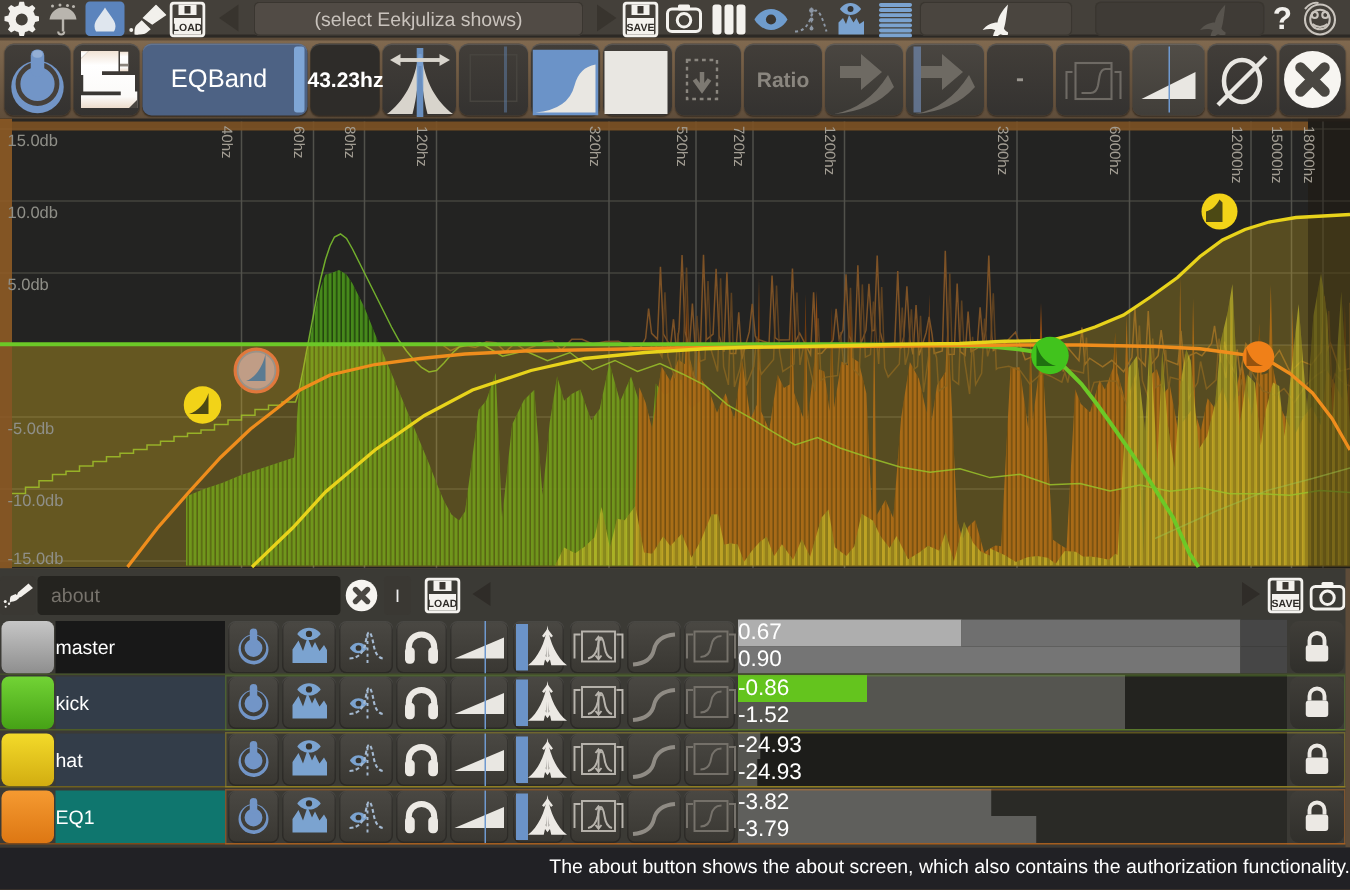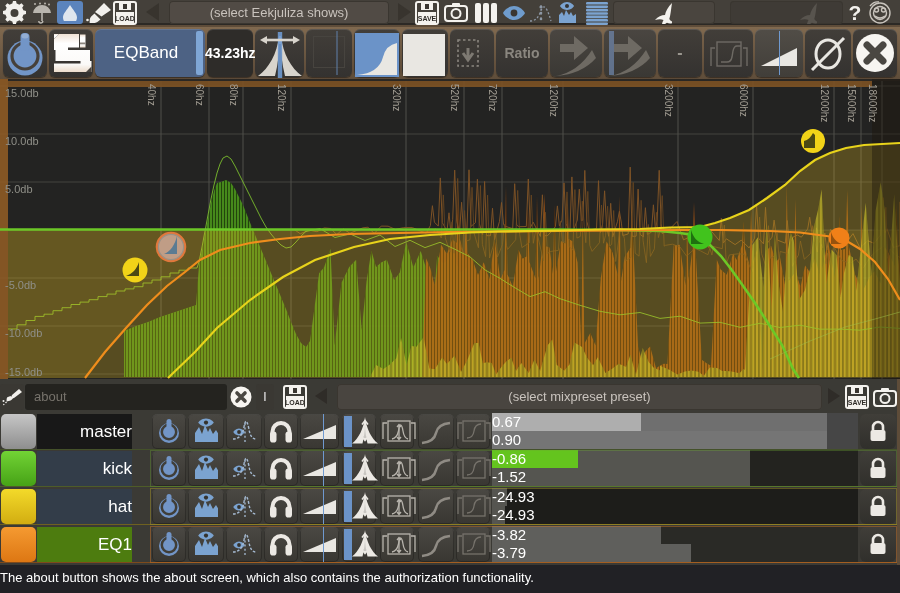--- a/index.html
+++ b/index.html
@@ -10,27 +10,27 @@
 .pill{position:absolute;top:1px;height:23px;border-radius:4px;background:#514b45;box-shadow:inset 0 0 0 1px #3a3630;color:#c9c3bd;font-size:13px;text-align:center;line-height:23px}
 .chev{position:absolute;top:3px;width:0;height:0;border-top:9px solid transparent;border-bottom:9px solid transparent}
 
 #r2{left:0;top:27px;width:900px;height:52px;background:linear-gradient(#80694f,#5f4d3a)}
 .bt{position:absolute;top:2px;height:48px;background:linear-gradient(#423e39,#343230);border-radius:6px;box-shadow:inset 0 1px 0 rgba(255,255,255,.12),0 1px 1px rgba(0,0,0,.4)}
 
 #bot{left:0;top:379px;width:900px;height:186px;background:#3b3a35}
 #srow{position:absolute;left:0;top:4px;width:900px;height:28px}
 .row{position:absolute;left:0;width:900px;height:37px}
 .sw{position:absolute;left:1px;top:1px;width:35px;height:35px;border-radius:5px}
-.nm{position:absolute;left:37px;top:1px;width:95px;height:35px;color:#fff;font-size:17px;text-align:right;line-height:35px}
+.nm{position:absolute;left:37px;top:1px;width:113px;height:35px;color:#fff;font-size:13px;text-align:left;line-height:35px}
 .it{position:absolute;top:1px;height:35px;background:linear-gradient(#4a4843,#393732);border-radius:5px;box-shadow:inset 0 1px 0 rgba(255,255,255,.09),inset 0 0 0 1px rgba(0,0,0,.25)}
 .mtr{position:absolute;left:492px;top:0px;width:366px;height:37px;background:#262622}
 .mbar{position:absolute;left:0;height:18px}
 .mval{position:absolute;left:0;width:366px;height:18px;color:#fff;font-size:15px;text-align:left;line-height:18px}
 .lock{position:absolute;left:860px;top:1px;width:36px;height:35px;background:linear-gradient(#403e39,#302f2b);border-radius:6px}
-#status{left:0;top:565px;width:900px;height:28px;background:#212125;color:#fff;font-size:13px;text-align:left;line-height:26px}
+#status{left:0;top:565px;width:900px;height:28px;background:#212125;color:#fff;font-size:13px;text-align:right;line-height:26px}
 </style></head><body>
 <div id="app">
 <div class="abs" id="tb">
 <div class="tbt" style="left:57px;width:26px;background:#5b84bd"></div>
 <svg width="25" height="24" viewBox="0 0 25 24" style="position:absolute;left:2px;top:1px">
         <path fill="#f2f0ec" d="M11 0h3l.6 2.6a9 9 0 012.6 1.1l2.3-1.4 2.1 2.1-1.4 2.3a9 9 0 011.1 2.6L24 10v3l-2.6.7a9 9 0 01-1.1 2.6l1.4 2.3-2.1 2.1-2.3-1.4a9 9 0 01-2.6 1.1L14 23h-3l-.7-2.6a9 9 0 01-2.6-1.1l-2.3 1.4-2.1-2.1 1.4-2.3a9 9 0 01-1.1-2.6L1 13v-3l2.6-.7a9 9 0 011.1-2.6L3.3 4.4l2.1-2.1 2.3 1.4a9 9 0 012.6-1.1zM12.5 8a4 4 0 100 8 4 4 0 000-8z"></path>
       </svg>
 <svg width="22" height="22" viewBox="0 0 22 22" style="position:absolute;left:31px;top:2px">
         <path fill="#b9b5ae" d="M11 3a9 9 0 019 8H2a9 9 0 019-8z"></path>
         <rect x="10.2" y="10" width="1.6" height="9" fill="#b9b5ae"></rect>
@@ -313,21 +313,20 @@
         </svg>
 <div class="abs" style="left:256px;top:1px;width:18px;height:26px;background:#3a3833;border-radius:3px;color:#eee;font-size:12px;text-align:center;line-height:26px">I</div>
 <svg width="24" height="24" viewBox="0 0 24 24" style="position:absolute;left:283px;top:2px">
           <rect x="1" y="1" width="22" height="22" rx="2" fill="none" stroke="#f4f2ee" stroke-width="2"></rect>
           <rect x="6" y="2" width="12" height="7" fill="#f4f2ee"></rect>
           <rect x="10" y="3" width="4" height="5" fill="#3a3631"></rect>
           <rect x="3" y="11" width="18" height="11" fill="#f4f2ee"></rect>
           <text x="12" y="19.5" font-family="Liberation Sans,sans-serif" font-size="7" font-weight="bold" fill="#2e2b27" text-anchor="middle">LOAD</text>
         </svg>
 <div class="chev" style="left:315px;top:5px;border-right:12px solid #2f2c28;border-top-width:8px;border-bottom-width:8px"></div>
-<div class="pill" style="left:337px;top:1px;width:485px;height:26px;line-height:26px;background:#494540">(select mixpreset preset)</div>
 <div class="chev" style="left:828px;top:5px;border-left:12px solid #2f2c28;border-top-width:8px;border-bottom-width:8px"></div>
 <svg width="24" height="24" viewBox="0 0 24 24" style="position:absolute;left:845px;top:2px">
           <rect x="1" y="1" width="22" height="22" rx="2" fill="none" stroke="#f4f2ee" stroke-width="2"></rect>
           <rect x="6" y="2" width="12" height="7" fill="#f4f2ee"></rect>
           <rect x="10" y="3" width="4" height="5" fill="#3a3631"></rect>
           <rect x="3" y="11" width="18" height="11" fill="#f4f2ee"></rect>
           <text x="12" y="19.5" font-family="Liberation Sans,sans-serif" font-size="7" font-weight="bold" fill="#2e2b27" text-anchor="middle">SAVE</text>
         </svg>
 <svg width="24" height="23" viewBox="0 0 24 23" style="position:absolute;left:873px;top:3px">
           <rect x="1" y="5" width="22" height="15" rx="3" fill="none" stroke="#f4f2ee" stroke-width="2"></rect>
@@ -559,21 +558,21 @@
 <div class="lock"></div>
 <svg width="20" height="22" viewBox="0 0 20 22" style="position:absolute;left:868px;top:7px">
           <path d="M5 10V7a5 5 0 0110 0v3" fill="none" stroke="#ece9e4" stroke-width="2.6"></path>
           <rect x="2.5" y="10" width="15" height="11" rx="2" fill="#ece9e4"></rect>
         </svg>
 <div class="abs" style="left:0;top:36px;width:900px;height:1px;background:#6e6120"></div>
 <div class="abs" style="left:150px;top:0;width:747px;height:37px;border:1px solid rgba(190,170,40,0.40);pointer-events:none"></div>
 </div>
 <div class="row" style="top:147px">
 <div class="sw" style="background:linear-gradient(#f59a31,#dd7713)"></div>
-<div class="nm" style="background:#4d7c0f">EQ1</div>
+<div class="nm" style="background:#0f766e">EQ1</div>
 <div class="it" style="left:152px;width:34px"></div>
 <div class="it" style="left:188px;width:36px"></div>
 <div class="it" style="left:226px;width:36px"></div>
 <div class="it" style="left:264px;width:34px"></div>
 <div class="it" style="left:300px;width:39px"></div>
 <div class="it" style="left:342px;width:34px"></div>
 <div class="it" style="left:380px;width:34px"></div>
 <div class="it" style="left:418px;width:36px"></div>
 <div class="it" style="left:456px;width:34px"></div>
 <svg width="24" height="26" viewBox="0 0 24 26" style="position:absolute;left:157px;top:5px">

